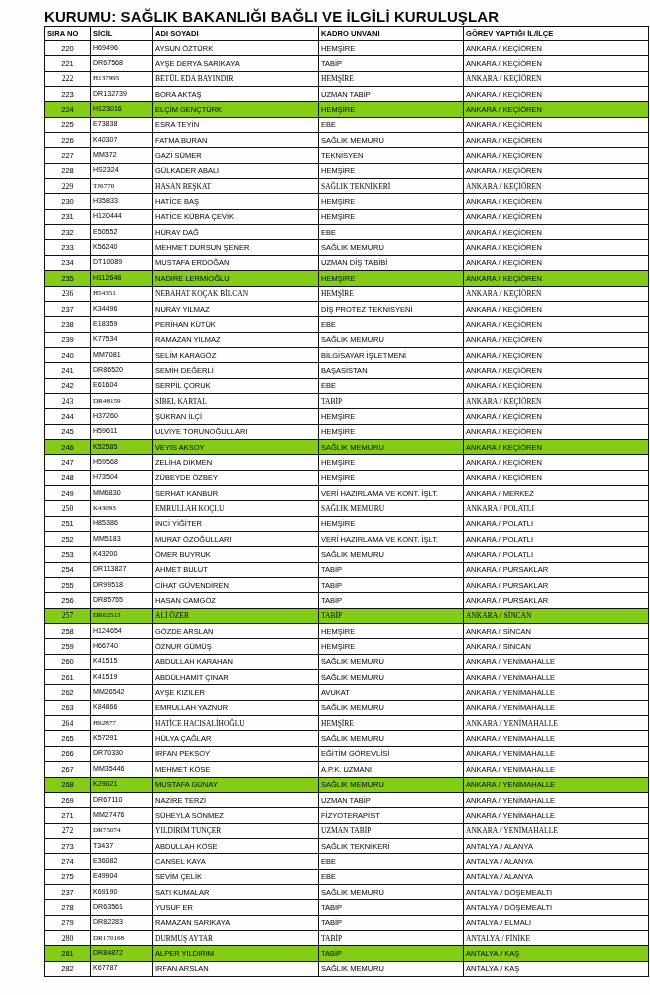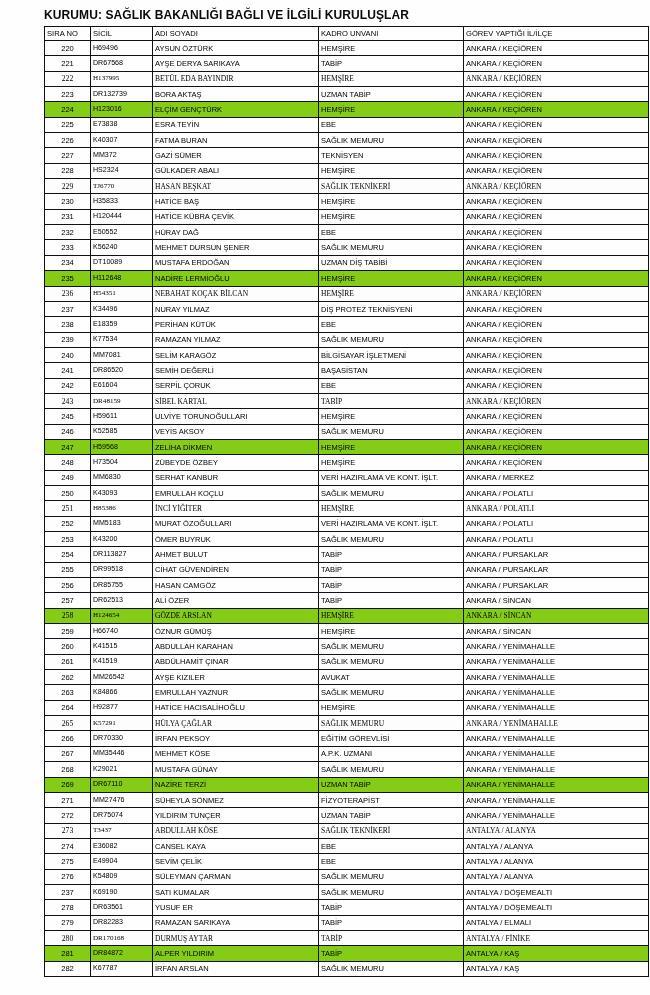--- a/index.html
+++ b/index.html
@@ -20,21 +20,21 @@
     position: absolute;
     left: 0; top: 0;
     width: 650px;
     height: 995px;
     background: #fefefe;
   }
   .doc-title {
     position: absolute;
     left: 44px;
     top: 8px;
-    font-size: 12px;
+    font-size: 15px;
     font-weight: bold;
     letter-spacing: 0.1px;
     white-space: nowrap;
     color: #0a0a0a;
   }
   table.registry {
     position: absolute;
     left: 44px;
     top: 26px;
     width: 604px;
@@ -53,21 +53,21 @@
     border: 1px solid #111111;
     padding: 0 2px;
     height: 14.35px;
     line-height: 13px;
     overflow: hidden;
     white-space: nowrap;
     vertical-align: middle;
   }
   table.registry thead th {
     font-size: 7.6px;
-    font-weight: normal;
+    font-weight: bold;
     text-align: left;
     height: 13px;
     line-height: 12px;
     margin-top: 44px;
   }
   td.sira {
     text-align: center;
     font-size: 7.6px;
   }
   td.sicil {
@@ -269,20 +269,27 @@
           <td class="gorev">ANKARA / KEÇİÖREN</td>
         </tr>
         <tr>
           <td class="sira">243</td>
           <td class="sicil">DR48159</td>
           <td class="ad">SİBEL KARTAL</td>
           <td class="kadro">TABİP</td>
           <td class="gorev">ANKARA / KEÇİÖREN</td>
         </tr>
         <tr>
+          <td class="sira">244</td>
+          <td class="sicil">H37260</td>
+          <td class="ad">ŞÜKRAN İLÇİ</td>
+          <td class="kadro">HEMŞİRE</td>
+          <td class="gorev">ANKARA / KEÇİÖREN</td>
+        </tr>
+        <tr>
           <td class="sira">245</td>
           <td class="sicil">H59611</td>
           <td class="ad">ULVİYE TORUNOĞULLARI</td>
           <td class="kadro">HEMŞİRE</td>
           <td class="gorev">ANKARA / KEÇİÖREN</td>
         </tr>
         <tr>
           <td class="sira">246</td>
           <td class="sicil">K52585</td>
           <td class="ad">VEYİS AKSOY</td>
@@ -476,27 +483,20 @@
           <td class="sicil">E36082</td>
           <td class="ad">CANSEL KAYA</td>
           <td class="kadro">EBE</td>
           <td class="gorev">ANTALYA / ALANYA</td>
         </tr>
         <tr>
           <td class="sira">275</td>
           <td class="sicil">E49904</td>
           <td class="ad">SEVİM ÇELİK</td>
           <td class="kadro">EBE</td>
-          <td class="gorev">ANTALYA / ALANYA</td>
-        </tr>
-        <tr>
-          <td class="sira">276</td>
-          <td class="sicil">K54809</td>
-          <td class="ad">SÜLEYMAN ÇARMAN</td>
-          <td class="kadro">SAĞLIK MEMURU</td>
           <td class="gorev">ANTALYA / ALANYA</td>
         </tr>
         <tr>
           <td class="sira">237</td>
           <td class="sicil">K69190</td>
           <td class="ad">SATI KUMALAR</td>
           <td class="kadro">SAĞLIK MEMURU</td>
           <td class="gorev">ANTALYA / DÖŞEMEALTI</td>
         </tr>
         <tr>

